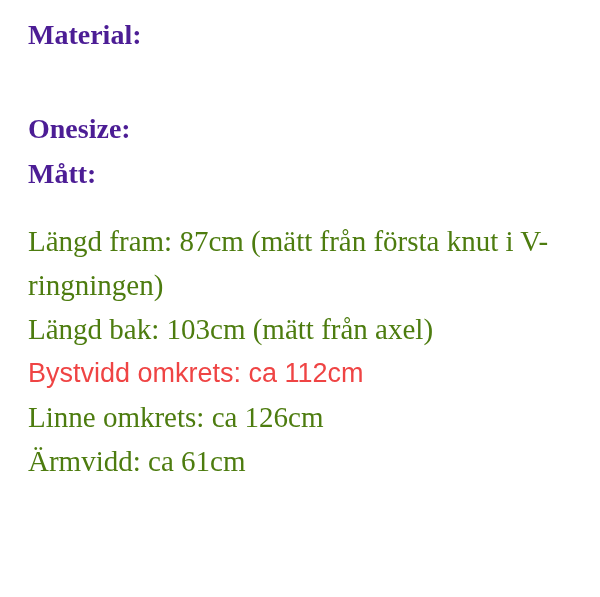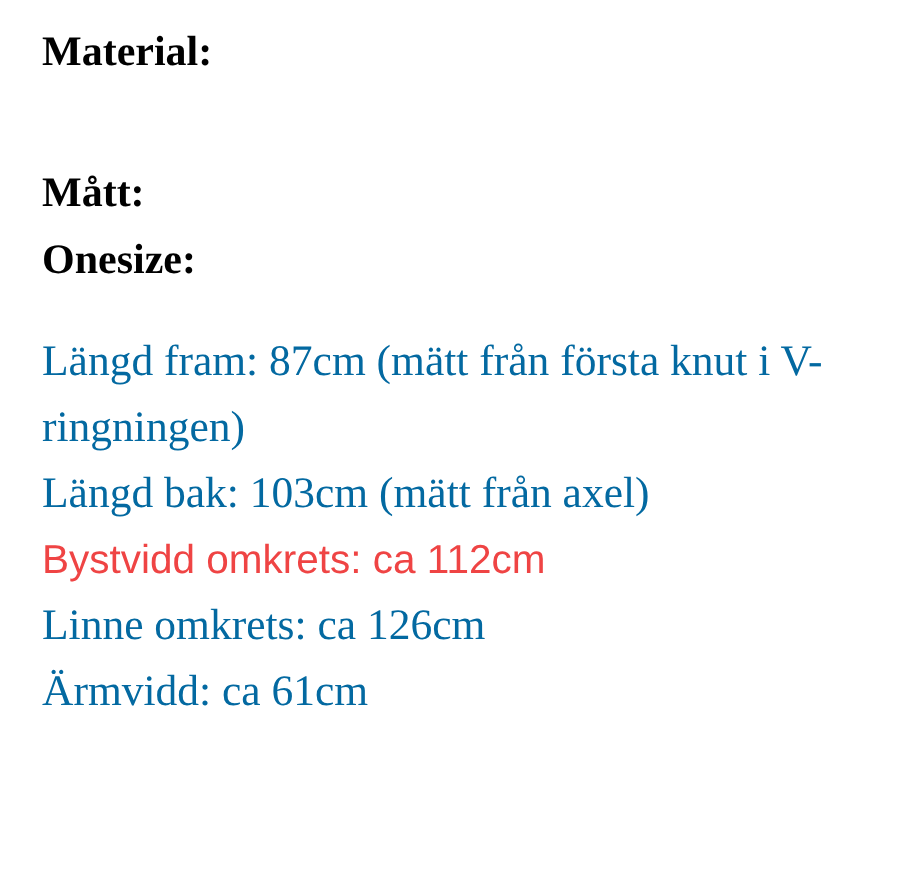--- a/index.html
+++ b/index.html
@@ -17,61 +17,61 @@
     width: 600px;
     height: 597px;
     padding: 16px 24px 0 28px;
   }
   
   .head {
     font-family: "Liberation Serif", "DejaVu Serif", serif;
     font-weight: bold;
     font-size: 28px;
     line-height: 38px;
-    color: #000000;
+    color: #4c1d95;
     white-space: pre-wrap;
   }
   
   .block-size .head {
     line-height: 45px;
   }
   .block-size {
     margin-top: 52px;
   }
   .block-measurements {
     margin-top: 23px;
     width: 565px;
   }
   
   .m-line {
     font-family: "Liberation Serif", "DejaVu Serif", serif;
     font-weight: normal;
     font-size: 29px;
     line-height: 44px;
-    color: #0369a1;
+    color: #4d7c0f;
   }
   
   .m-line.sans {
     font-family: "Liberation Sans", "DejaVu Sans", sans-serif;
     font-size: 27px;
     color: #ef4444;
   }
 </style>
 </head>
 <body>
 
 <div class="page">
 
   <div class="block block-material">
     <div class="head">Material:</div>
   </div>
 
   <div class="block block-size">
+    <div class="head">Onesize:</div>
     <div class="head">Mått:</div>
-    <div class="head">Onesize:</div>
   </div>
 
   <div class="block block-measurements">
     <div class="m-line">Längd fram: 87cm (mätt från första knut i V-ringningen)</div>
     <div class="m-line">Längd bak: 103cm (mätt från axel)</div>
     <div class="m-line sans">Bystvidd omkrets: ca 112cm</div>
     <div class="m-line">Linne omkrets: ca 126cm</div>
     <div class="m-line">Ärmvidd: ca 61cm</div>
   </div>
 

